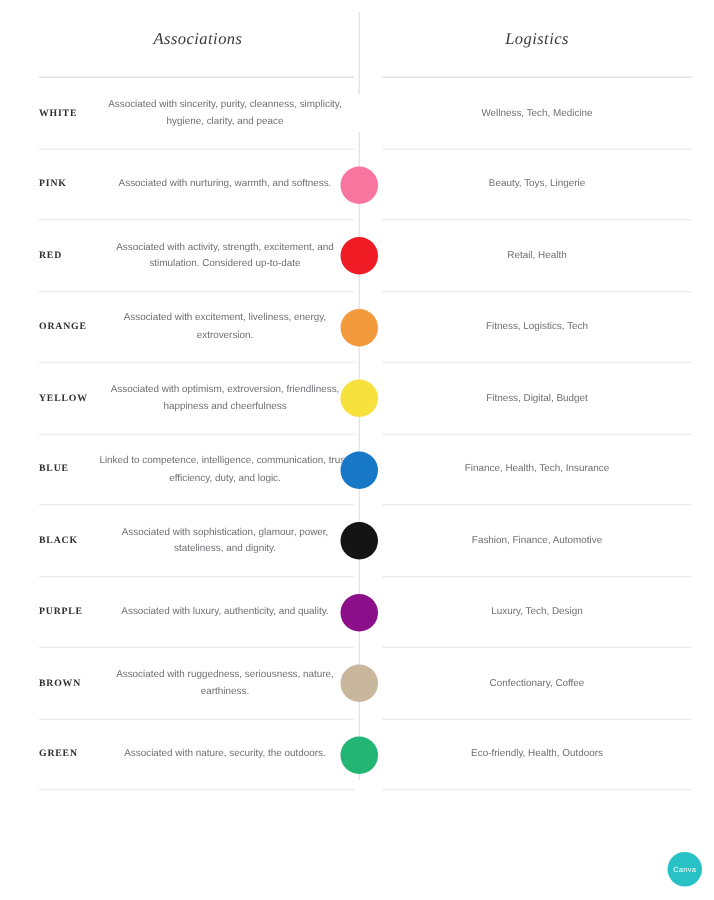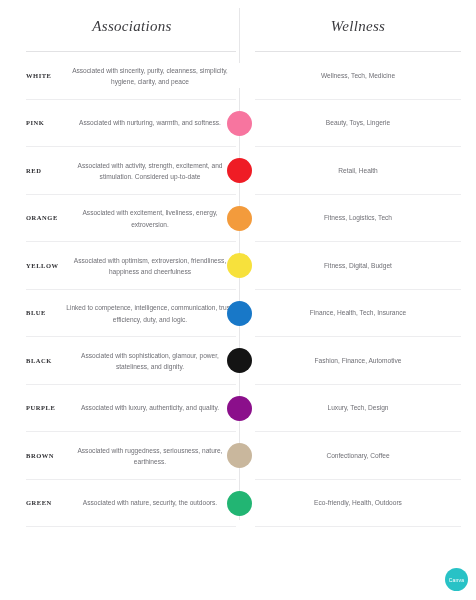--- a/index.html
+++ b/index.html
@@ -37,21 +37,21 @@
     height: 52px;
     display: flex;
     align-items: center;
     justify-content: center;
   }
   .header-cell.left  { left: 26px;  width: 212px; }
   .header-cell.right { left: 255px; width: 206px; }
 
   .header-title {
     font-family: "Liberation Serif", serif;
-    font-size: 15px;
+    font-size: 11px;
     font-style: italic;
     color: #3b3b3f;
     letter-spacing: 0.3px;
     white-space: nowrap;
   }
 
   .header-underline {
     position: absolute;
     height: 1px;
     background: #e2e2e4;
@@ -179,21 +179,21 @@
 </head>
 <body>
 
 <div class="infographic">
 
   <div class="header-row">
     <div class="header-cell left">
       <span class="header-title">Associations</span>
     </div>
     <div class="header-cell right">
-      <span class="header-title">Wellness</span>
+      <span class="header-title">Logistics</span>
     </div>
   </div>
   <div class="header-underline left"></div>
   <div class="header-underline right"></div>
 
   <div class="col-divider"></div>
 
   <div class="rows" id="rows-container">
       <div class="row">
         <div class="color-name">WHITE</div>

